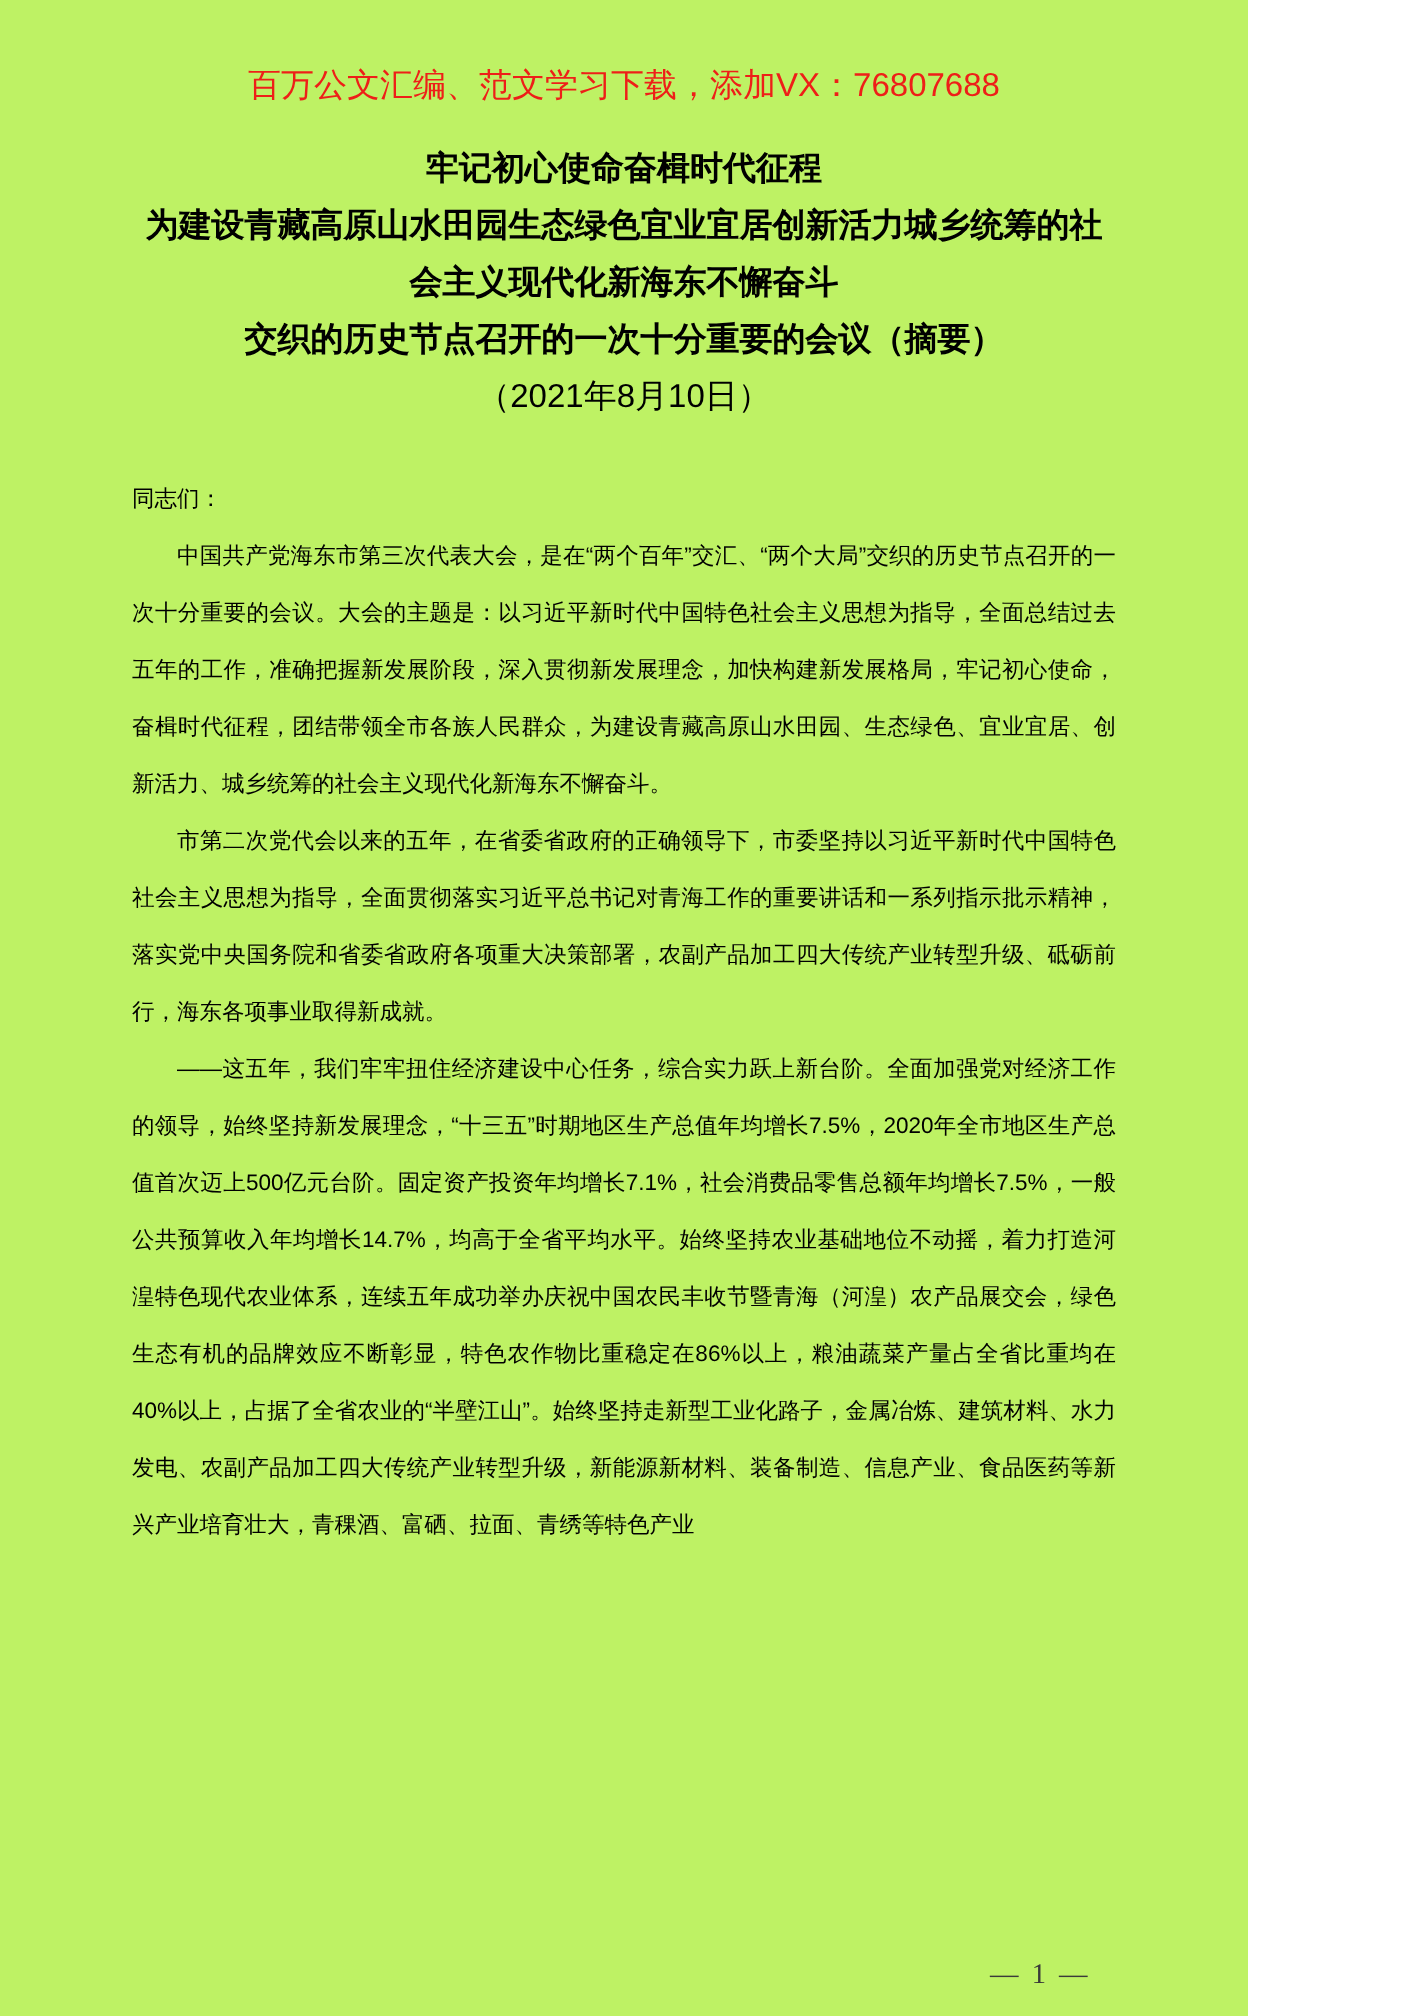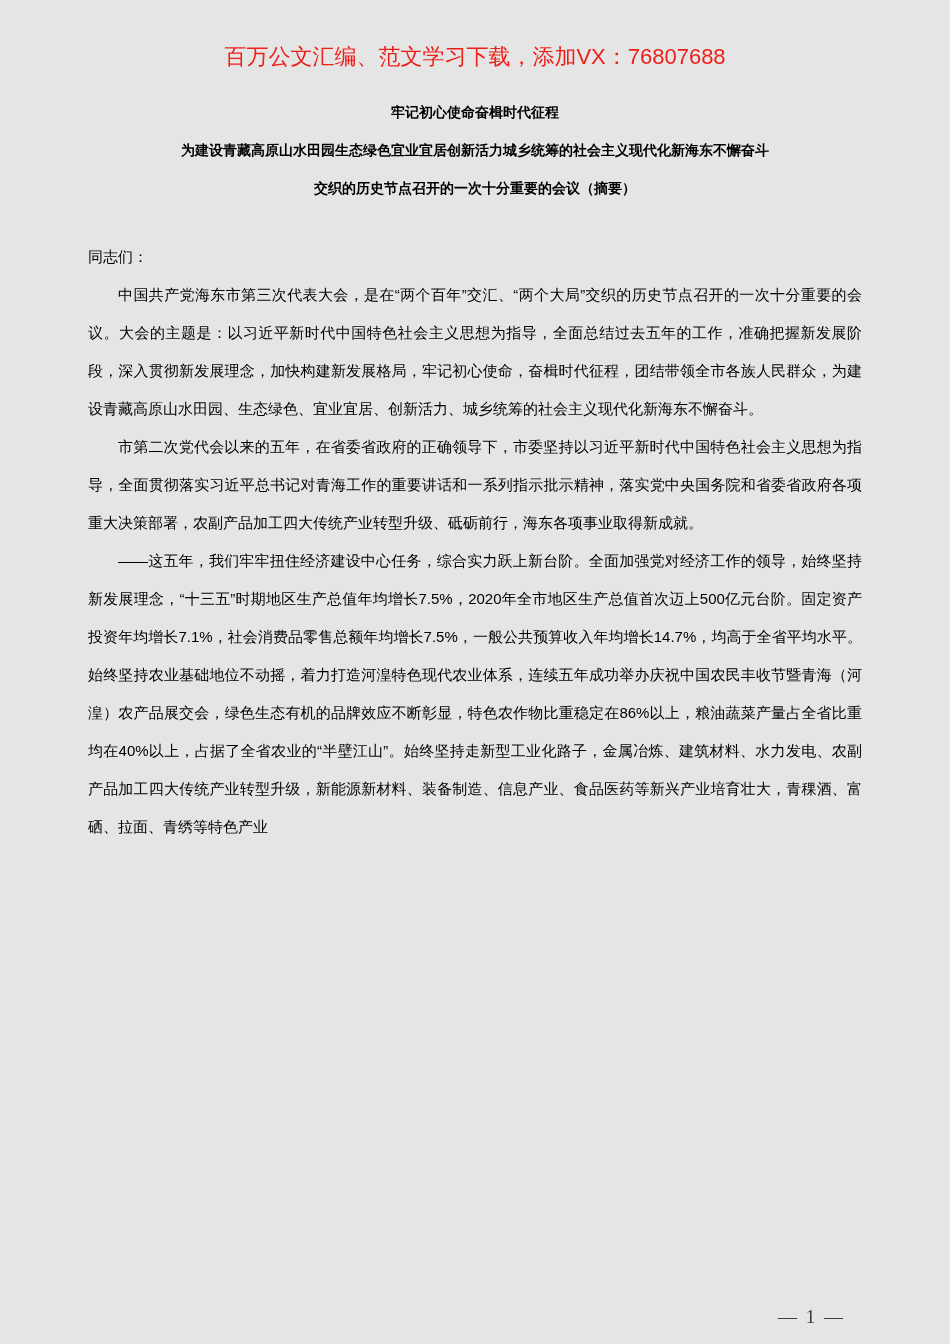--- a/index.html
+++ b/index.html
@@ -8,36 +8,36 @@
     background: #ffffff;
   }
   body {
     width: 950px;
     height: 1344px;
     font-family: "Liberation Sans", sans-serif;
     color: #000000;
   }
   .page {
     position: relative;
-    width: 950px;
+    width: 832px;
     height: 1344px;
-    background: #e5e5e5;
+    background: #bef264;
     overflow: hidden;
   }
   .watermark {
     margin-top: 38px;
     text-align: center;
     font-size: 22px;
     line-height: 38px;
     font-weight: normal;
   }
   .doc-header {
     margin: 17px 88px 0 88px;
     text-align: center;
-    font-size: 14px;
+    font-size: 22px;
     line-height: 38px;
   }
   .title-line {
     font-weight: bold;
     margin: 0;
   }
   .subtitle-line {
     font-weight: bold;
     margin: 0;
   }
@@ -81,20 +81,21 @@
 <body>
 
 <div class="page">
 
   <div class="watermark" style="color: rgb(238, 31, 24);">百万公文汇编、范文学习下载，添加VX：76807688</div>
 
   <div class="doc-header">
     <div class="title-line">牢记初心使命奋楫时代征程</div>
     <div class="title-line">为建设青藏高原山水田园生态绿色宜业宜居创新活力城乡统筹的社会主义现代化新海东不懈奋斗</div>
     <div class="subtitle-line">交织的历史节点召开的一次十分重要的会议（摘要）</div>
+    <div class="plain-line">（2021年8月10日）</div>
   </div>
 
   <div class="doc-body">
     <p class="salutation">同志们：</p>
     <p class="para">中国共产党海东市第三次代表大会，是在“两个百年”交汇、“两个大局”交织的历史节点召开的一次十分重要的会议。大会的主题是：以习近平新时代中国特色社会主义思想为指导，全面总结过去五年的工作，准确把握新发展阶段，深入贯彻新发展理念，加快构建新发展格局，牢记初心使命，奋楫时代征程，团结带领全市各族人民群众，为建设青藏高原山水田园、生态绿色、宜业宜居、创新活力、城乡统筹的社会主义现代化新海东不懈奋斗。</p>
     <p class="para">市第二次党代会以来的五年，在省委省政府的正确领导下，市委坚持以习近平新时代中国特色社会主义思想为指导，全面贯彻落实习近平总书记对青海工作的重要讲话和一系列指示批示精神，落实党中央国务院和省委省政府各项重大决策部署，农副产品加工四大传统产业转型升级、砥砺前行，海东各项事业取得新成就。</p>
     <p class="para">——这五年，我们牢牢扭住经济建设中心任务，综合实力跃上新台阶。全面加强党对经济工作的领导，始终坚持新发展理念，“十三五”时期地区生产总值年均增长7.5%，2020年全市地区生产总值首次迈上500亿元台阶。固定资产投资年均增长7.1%，社会消费品零售总额年均增长7.5%，一般公共预算收入年均增长14.7%，均高于全省平均水平。始终坚持农业基础地位不动摇，着力打造河湟特色现代农业体系，连续五年成功举办庆祝中国农民丰收节暨青海（河湟）农产品展交会，绿色生态有机的品牌效应不断彰显，特色农作物比重稳定在86%以上，粮油蔬菜产量占全省比重均在40%以上，占据了全省农业的“半壁江山”。始终坚持走新型工业化路子，金属冶炼、建筑材料、水力发电、农副产品加工四大传统产业转型升级，新能源新材料、装备制造、信息产业、食品医药等新兴产业培育壮大，青稞酒、富硒、拉面、青绣等特色产业</p>
   </div>
 
   <div class="page-footer">— 1 —</div>

